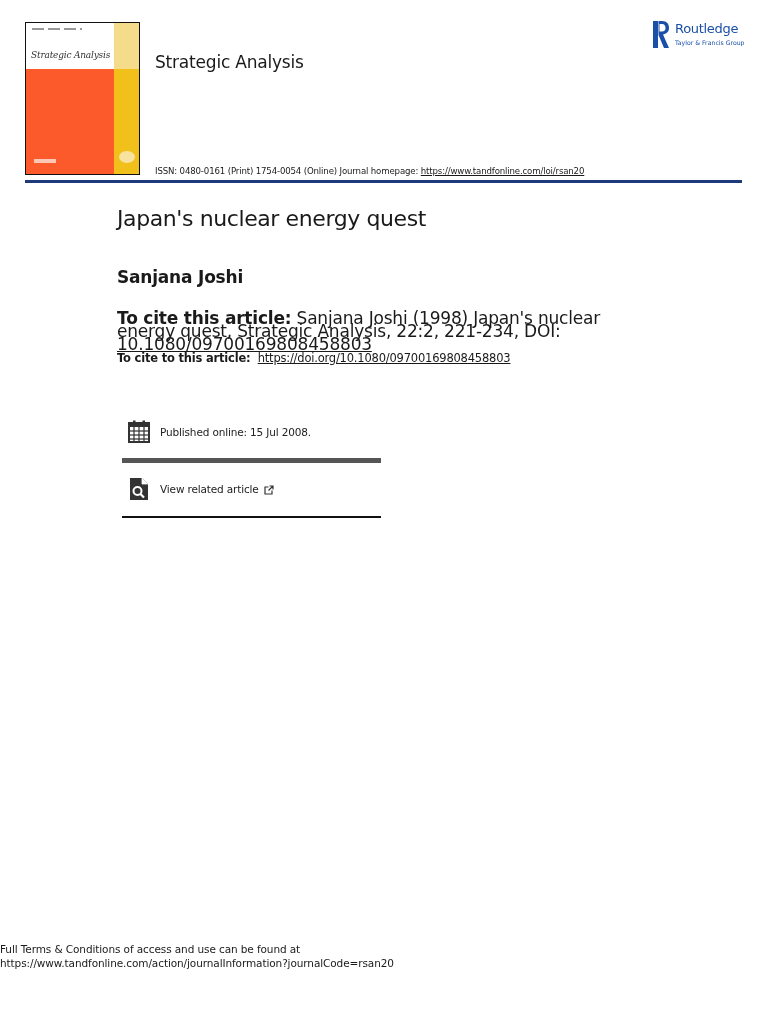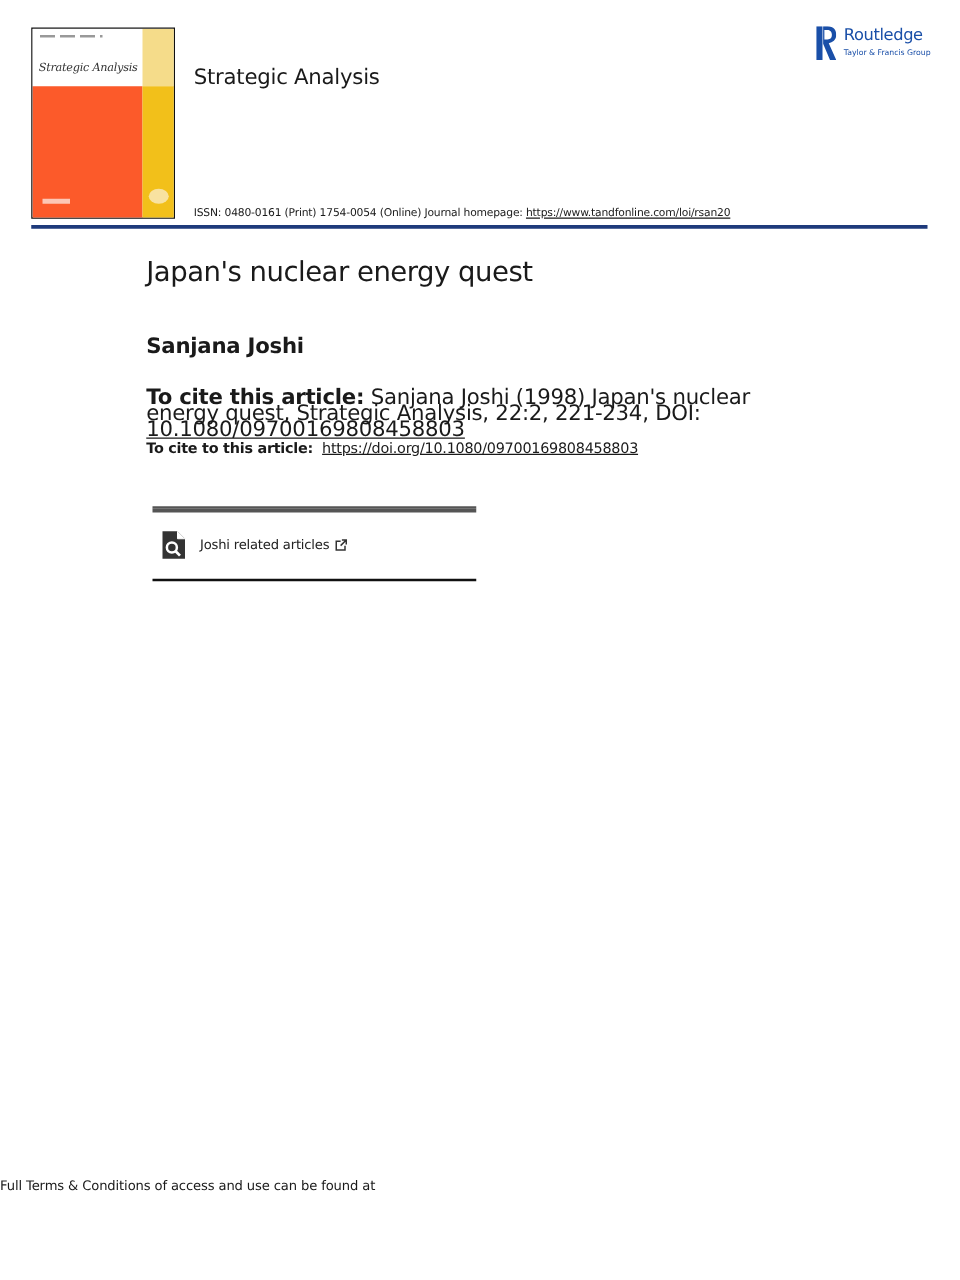--- a/index.html
+++ b/index.html
@@ -90,38 +90,58 @@
 
 <div class="cite">
   <b>To cite this article:</b><span> Sanjana Joshi (1998) Japan's nuclear energy quest, Strategic Analysis, 22:2, 221-234, DOI: </span><a href="#">10.1080/09700169808458803</a>
 </div>
 
 <div class="link-line">
   <b>To cite to this article: </b>&nbsp;<a href="#">https://doi.org/10.1080/09700169808458803</a>
 </div>
 
 <div class="info">
+  <div class="info-row">
+    <span class="icon">
+      <svg width="22" height="23" viewBox="0 0 22 23">
+        <rect x="1" y="3" width="20" height="19" fill="none" stroke="#333" stroke-width="2"></rect>
+        <rect x="1" y="3" width="20" height="4" fill="#333"></rect>
+        <rect x="5" y="0.5" width="2.5" height="5" fill="#333"></rect>
+        <rect x="14.5" y="0.5" width="2.5" height="5" fill="#333"></rect>
+        <g stroke="#333" stroke-width="1.2">
+          <line x1="1" y1="11" x2="21" y2="11"></line>
+            <line x1="1" y1="15" x2="21" y2="15"></line>
+            <line x1="1" y1="19" x2="21" y2="19"></line>
+          <line x1="6" y1="7" x2="6" y2="22"></line>
+            <line x1="11" y1="7" x2="11" y2="22"></line>
+            <line x1="16" y1="7" x2="16" y2="22"></line>
+        </g>
+      </svg>
+    </span>
+    <span class="label">Published online: 15 Jul 2008.</span>
+  </div>
   <div class="divider"></div>
 
   <div class="divider"></div>
 
   <div class="divider"></div>
 
   <div class="info-row">
     <span class="icon">
       <svg width="20" height="24" viewBox="0 0 20 24">
         <path d="M1 1 H13 L19 7 V23 H1 Z" fill="#333"></path>
         <path d="M13 1 V7 H19" fill="#fff" stroke="#fff" stroke-width="0.8"></path>
         <circle cx="8.5" cy="14" r="4" fill="none" stroke="#fff" stroke-width="2"></circle>
         <line x1="11.5" y1="17" x2="15" y2="20.5" stroke="#fff" stroke-width="2.2"></line>
       </svg>
     </span>
-    <span class="label"><span>Joshi related articles</span><svg class="ext" width="10" height="10" viewBox="0 0 10 10">
+    <span class="label"><span>View related article</span><svg class="ext" width="10" height="10" viewBox="0 0 10 10">
           <path d="M8 5.5 V9 H1 V2 H4.5" fill="none" stroke="#333" stroke-width="1.2"></path>
           <path d="M5.5 1 H9 V4.5 M9 1 L4.5 5.5" fill="none" stroke="#333" stroke-width="1.2"></path>
         </svg></span>
   </div>
   <div class="divider dark"></div>
 </div>
 
 <div class="footer">
   <div>Full Terms &amp; Conditions of access and use can be found at</div>
+  <div>https://www.tandfonline.com/action/journalInformation?journalCode=rsan20</div>
 </div>
 
 </body></html>

